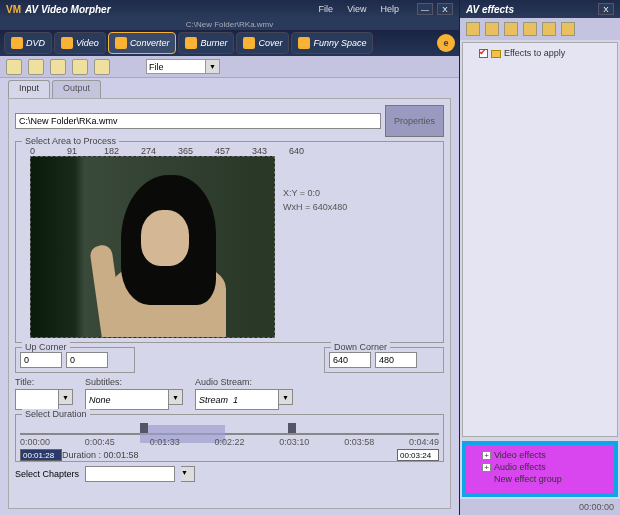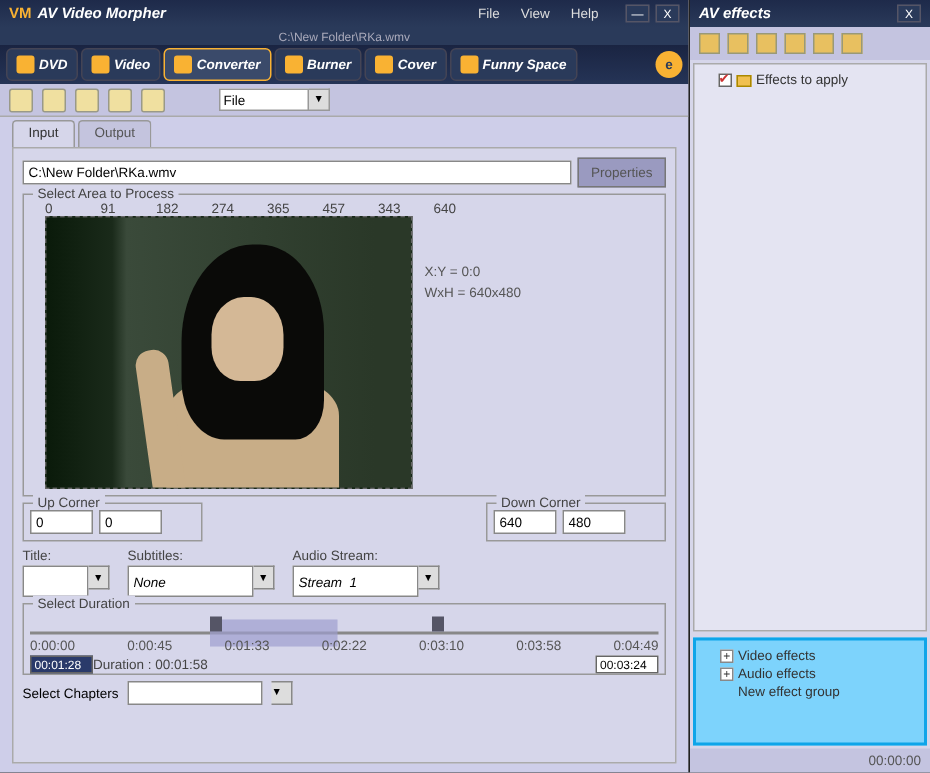--- a/index.html
+++ b/index.html
@@ -8,36 +8,36 @@
 .main{width:459px;height:515px;background:#cecee9;display:flex;flex-direction:column;}
 .side{width:161px;height:515px;background:#d6d6ea;display:flex;flex-direction:column;border-left:1px solid #222;}
 .titlebar{height:18px;background:linear-gradient(#1e2a4a,#2a3a5a);display:flex;align-items:center;padding:0 6px;color:#fff;}
 .titlebar .logo{color:#f9b233;font-weight:bold;margin-right:4px;font-size:10px;}
 .titlebar .ttl{font-style:italic;font-weight:bold;font-size:10px;}
 .titlebar .menu{margin-left:auto;display:flex;gap:14px;color:#ddd;font-size:9px;}
 .titlebar .winbtns{display:flex;gap:4px;margin-left:18px;}
 .winbtn{width:16px;height:12px;background:#2a3a5a;border:1px solid #556;color:#fff;display:flex;align-items:center;justify-content:center;font-size:8px;cursor:pointer;}
 .pathbar{height:12px;background:#2a3a5a;color:#aab;font-size:8px;display:flex;align-items:center;justify-content:center;}
 .navtabs{height:26px;background:linear-gradient(#1a2442,#253456);display:flex;align-items:center;padding:0 4px;gap:2px;}
-.navtab{height:22px;padding:0 6px;background:#2a3a5a;border:1px solid #445;border-radius:4px;color:#fff;display:flex;align-items:center;gap:3px;font-weight:bold;font-style:italic;cursor:pointer;}
+.navtab{height:22px;padding:0 6px;background:#2a3a5a;border:1px solid #445;border-radius:4px;color:#fff;display:flex;align-items:center;gap:3px;font-weight:normal;font-style:italic;cursor:pointer;}
 .navtab.active{background:#3a4a6a;border-color:#f9b233;}
 .navtab .ico{width:12px;height:12px;background:#f9b233;border-radius:2px;}
 .ebtn{margin-left:auto;width:18px;height:18px;background:#f9b233;border-radius:50%;color:#2a3a5a;font-weight:bold;display:flex;align-items:center;justify-content:center;cursor:pointer;}
 .toolbar{height:22px;background:#c4c4e0;display:flex;align-items:center;padding:0 6px;gap:6px;border-bottom:1px solid #aaa;}
 .tbtn{width:16px;height:16px;background:#f0e0a0;border:1px solid #998;border-radius:2px;cursor:pointer;}
 .fsel{margin-left:30px;display:flex;align-items:center;}
 .fsel input{width:60px;height:15px;border:1px solid #999;background:#fff;font-size:9px;padding:0 2px;}
 .fsel .dd{width:14px;height:15px;background:#ddd;border:1px solid #999;border-left:none;display:flex;align-items:center;justify-content:center;cursor:pointer;}
 .iotabs{height:18px;display:flex;padding:0 8px;gap:2px;margin-top:2px;}
 .iotab{padding:2px 10px;background:#c4c4de;border:1px solid #999;border-bottom:none;border-radius:3px 3px 0 0;cursor:pointer;color:#555;}
 .iotab.active{background:#d6d6ea;color:#333;}
 .panel{flex:1;margin:0 8px 6px 8px;background:#d6d6ea;border:1px solid #aaa;padding:6px;display:flex;flex-direction:column;gap:4px;overflow:hidden;}
 .pathrow{display:flex;gap:4px;align-items:center;}
 .pathrow input{flex:1;height:16px;border:1px solid #888;background:#fff;padding:0 3px;font-size:9px;}
-.propbtn{height:20px;padding:0 8px;background:#9a9ac0;border:1px solid #777;color:#555;font-size:9px;cursor:pointer;}
+.propbtn{height:32px;padding:0 8px;background:#9a9ac0;border:1px solid #777;color:#555;font-size:9px;cursor:pointer;}
 .fset{border:1px solid #999;padding:4px;position:relative;}
 .fset .lg{position:absolute;top:-6px;left:6px;background:#d6d6ea;padding:0 3px;color:#444;font-size:9px;}
 .previewarea{display:flex;gap:8px;}
 .ruler-h{height:10px;background:#d6d6ea;display:flex;font-size:7px;color:#444;padding-left:10px;}
 .ruler-h span{width:37px;}
 .preview-wrap{display:flex;}
 .ruler-v{width:10px;background:#d6d6ea;}
 .preview{width:245px;height:182px;border:1px dashed #666;background:#1a2a1a;position:relative;overflow:hidden;}
 .preview .bg{position:absolute;inset:0;background:linear-gradient(90deg,#0a1a0a 0%,#1a2a1a 18%,#3a4a3a 22%,#2a3828 90%);}
 .preview .figure{position:absolute;left:80px;top:18px;width:120px;height:164px;}
@@ -70,21 +70,21 @@
 
 .side .titlebar{justify-content:space-between;}
 .side .closebtn{margin-left:auto;}
 .stoolbar{height:22px;background:#c4c4e0;display:flex;align-items:center;padding:0 6px;gap:5px;}
 .sico{width:14px;height:14px;background:#e8c060;border:1px solid #997;cursor:pointer;}
 .stree{flex:1;background:#e4e4f2;border:1px solid #aaa;margin:2px;padding:4px;font-size:9px;color:#333;}
 .stree .node{padding:1px 0 1px 12px;}
 .stree .ck{display:inline-block;width:9px;height:9px;border:1px solid #666;background:#fff;margin-right:3px;vertical-align:middle;position:relative;}
 .stree .ck.on::after{content:"✔";position:absolute;left:-1px;top:-3px;font-size:9px;color:#c33;}
 .stree .fold{display:inline-block;width:10px;height:8px;background:#f0c050;border:1px solid #a80;margin-right:3px;vertical-align:middle;}
-.sbottom{height:72px;background:#7dd3fc;border:2px solid #0ea5e9;margin:2px;padding:4px;font-size:9px;color:#333;}
+.sbottom{height:56px;background:#d946ef;border:4px solid #0ea5e9;margin:2px;padding:4px;font-size:9px;color:#333;}
 .sbottom .node{padding:1px 0 1px 12px;}
 .sbottom .pm{display:inline-block;width:9px;height:9px;border:1px solid #888;background:#fff;text-align:center;line-height:8px;margin-right:3px;font-size:8px;}
 .arrow{font-size:7px;}
 </style>
 </head>
 <body>
 
 <div class="app">
  <div class="main">
   <div class="titlebar">

